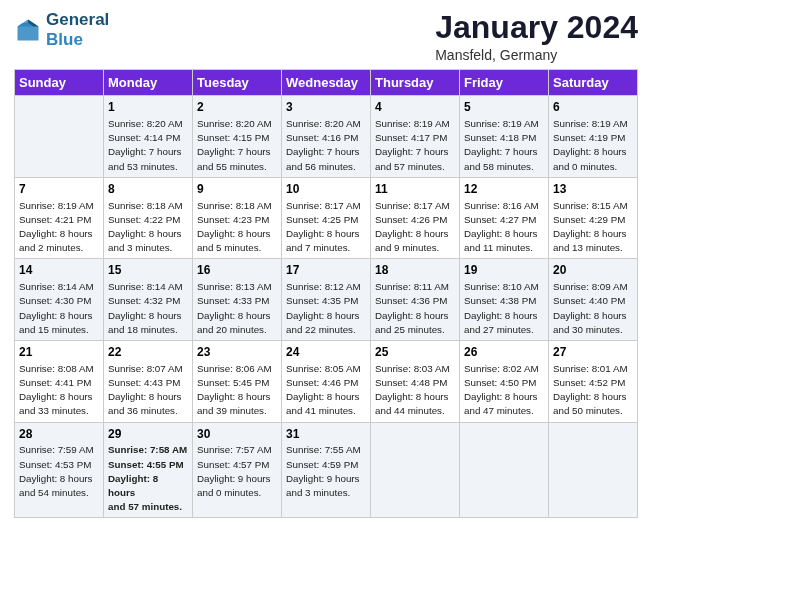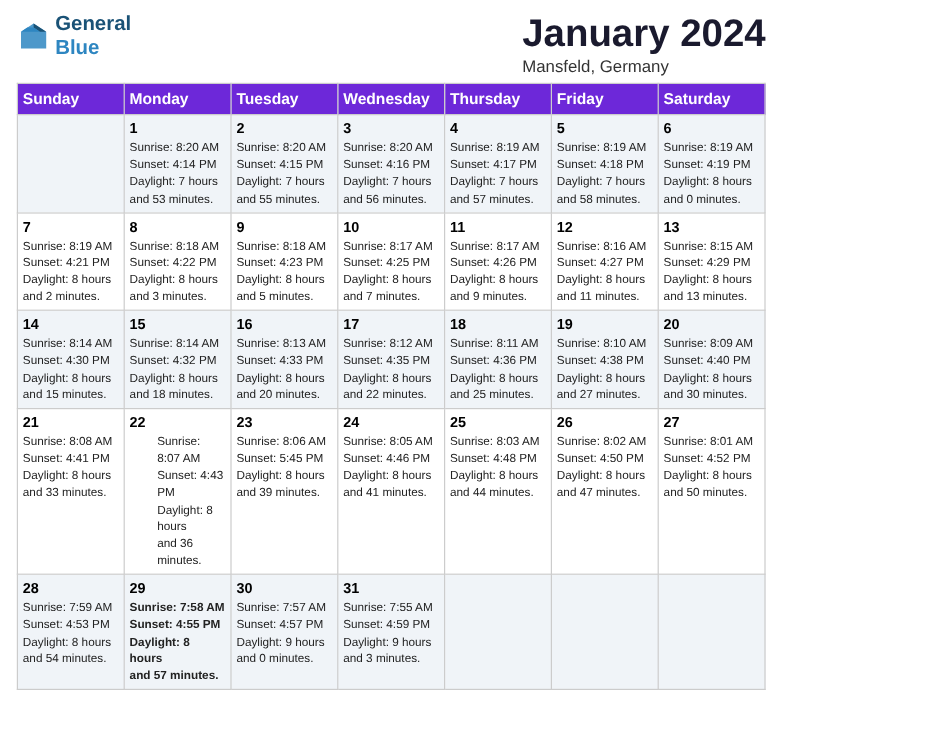--- a/index.html
+++ b/index.html
@@ -268,21 +268,21 @@
         <tr>
           <td>
             <span class="day-num">21</span>
             <div class="day-info" style="white-space: pre-line;">Sunrise: 8:08 AM
 Sunset: 4:41 PM
 Daylight: 8 hours
 and 33 minutes.</div>
           </td>
           <td>
             <span class="day-num">22</span>
-            <div class="day-info" style="white-space: pre-line; margin-left: 23px;">Sunrise: 8:07 AM
+            <div class="day-info" style="white-space: pre-line;">Sunrise: 8:07 AM
 Sunset: 4:43 PM
 Daylight: 8 hours
 and 36 minutes.</div>
           </td>
           <td>
             <span class="day-num">23</span>
             <div class="day-info" style="white-space: pre-line;">Sunrise: 8:06 AM
 Sunset: 5:45 PM
 Daylight: 8 hours
 and 39 minutes.</div>

